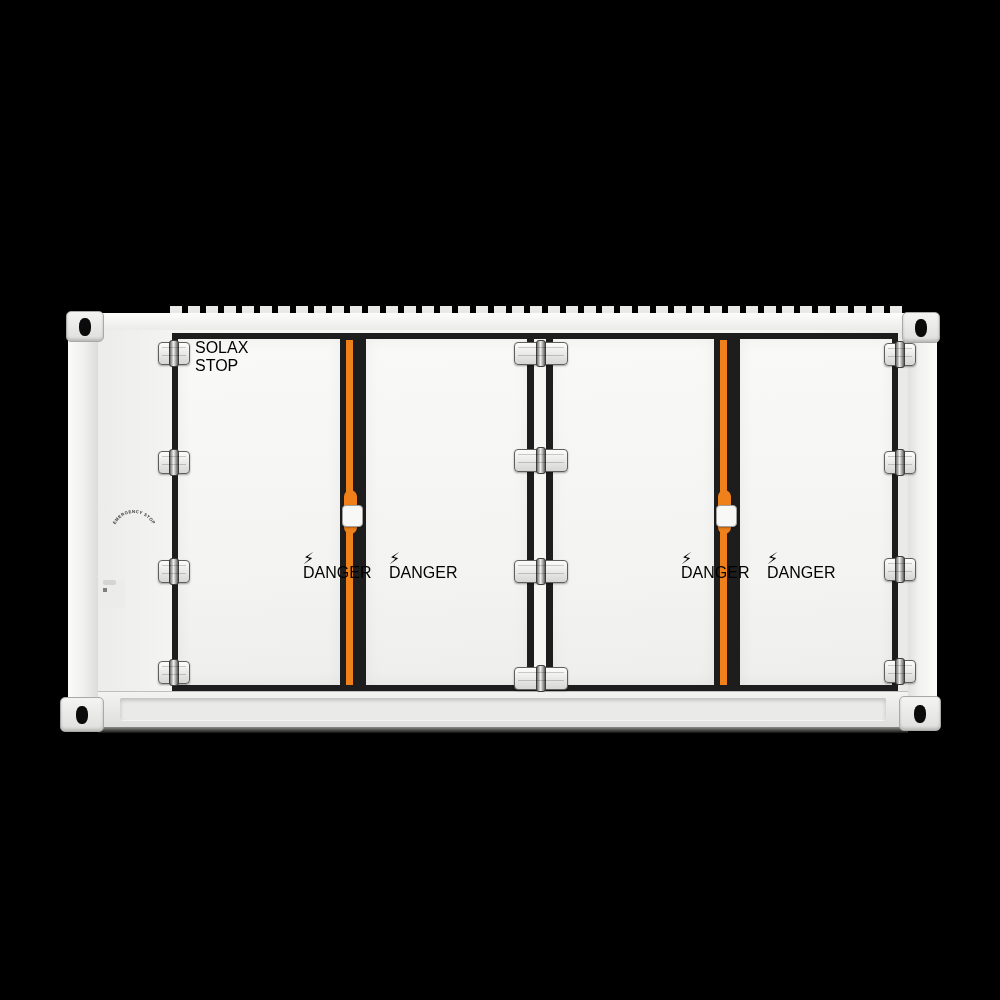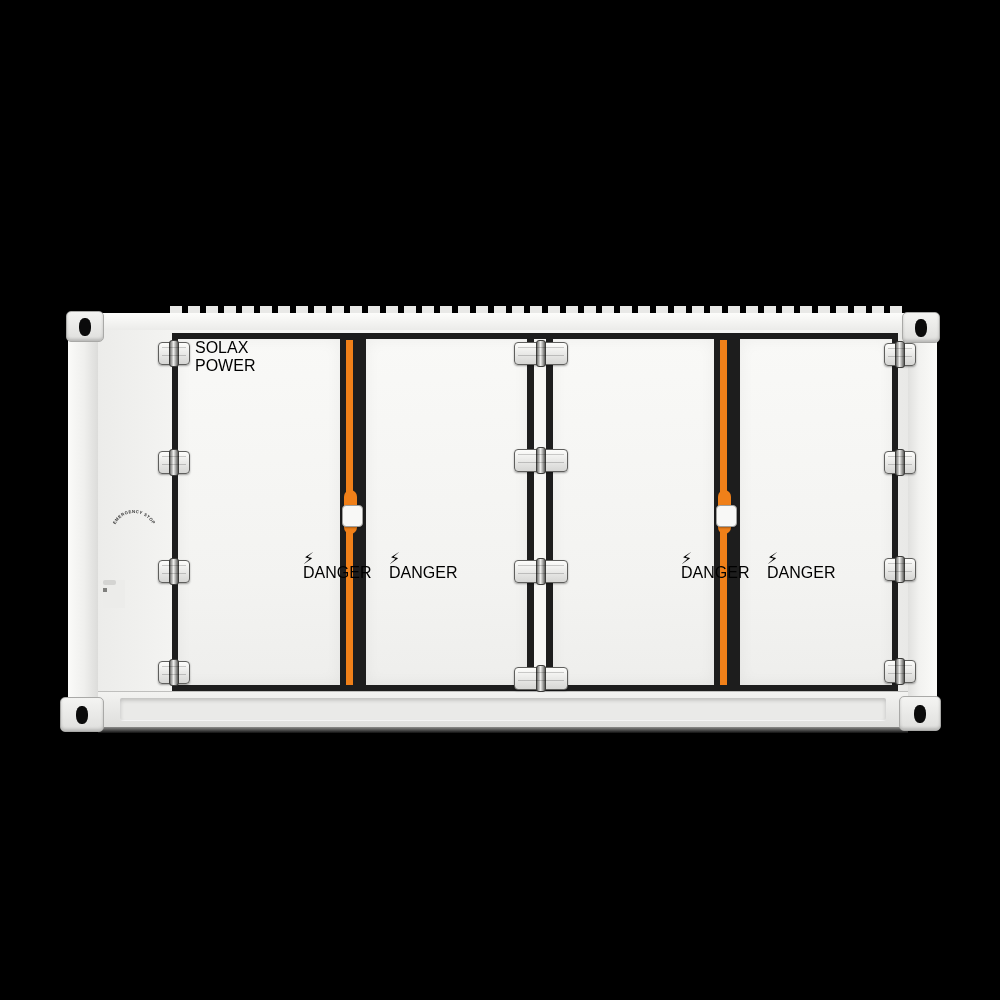--- a/index.html
+++ b/index.html
@@ -233,21 +233,21 @@
   <div class="abs" style="left:767px;top:549px;width:17px;height:26px;">
     <div class="tri-outer" style="position:relative;width:17px;height:14px;">
         <div class="tri-inner"></div>
         <div class="tri-glyph">⚡</div>
       </div>
     <div class="sticker-label" style="width:17px;height:8px;margin-top:1px;"><span>DANGER</span></div>
   </div>
 
   <div class="abs" style="left:195px;top:339px;width:72px;height:28px;">
     <div class="logo-main">SOLAX</div>
-    <div class="logo-sub">POWER</div>
+    <div class="logo-sub">STOP</div>
   </div>
 
   <div class="abs firepanel" style="left:106px;top:336px;width:53px;height:63px;">
     <div class="firepanel-inner">
       <div class="firedisplay" style="left:6px;top:5px;width:40px;height:28px;"></div>
       <div class="firebtn" style="left:8px;top:37px;width:22px;height:22px;"></div>
       <div class="firebtn" style="left:35px;top:41px;width:14px;height:14px;"></div>
     </div>
   </div>
 

